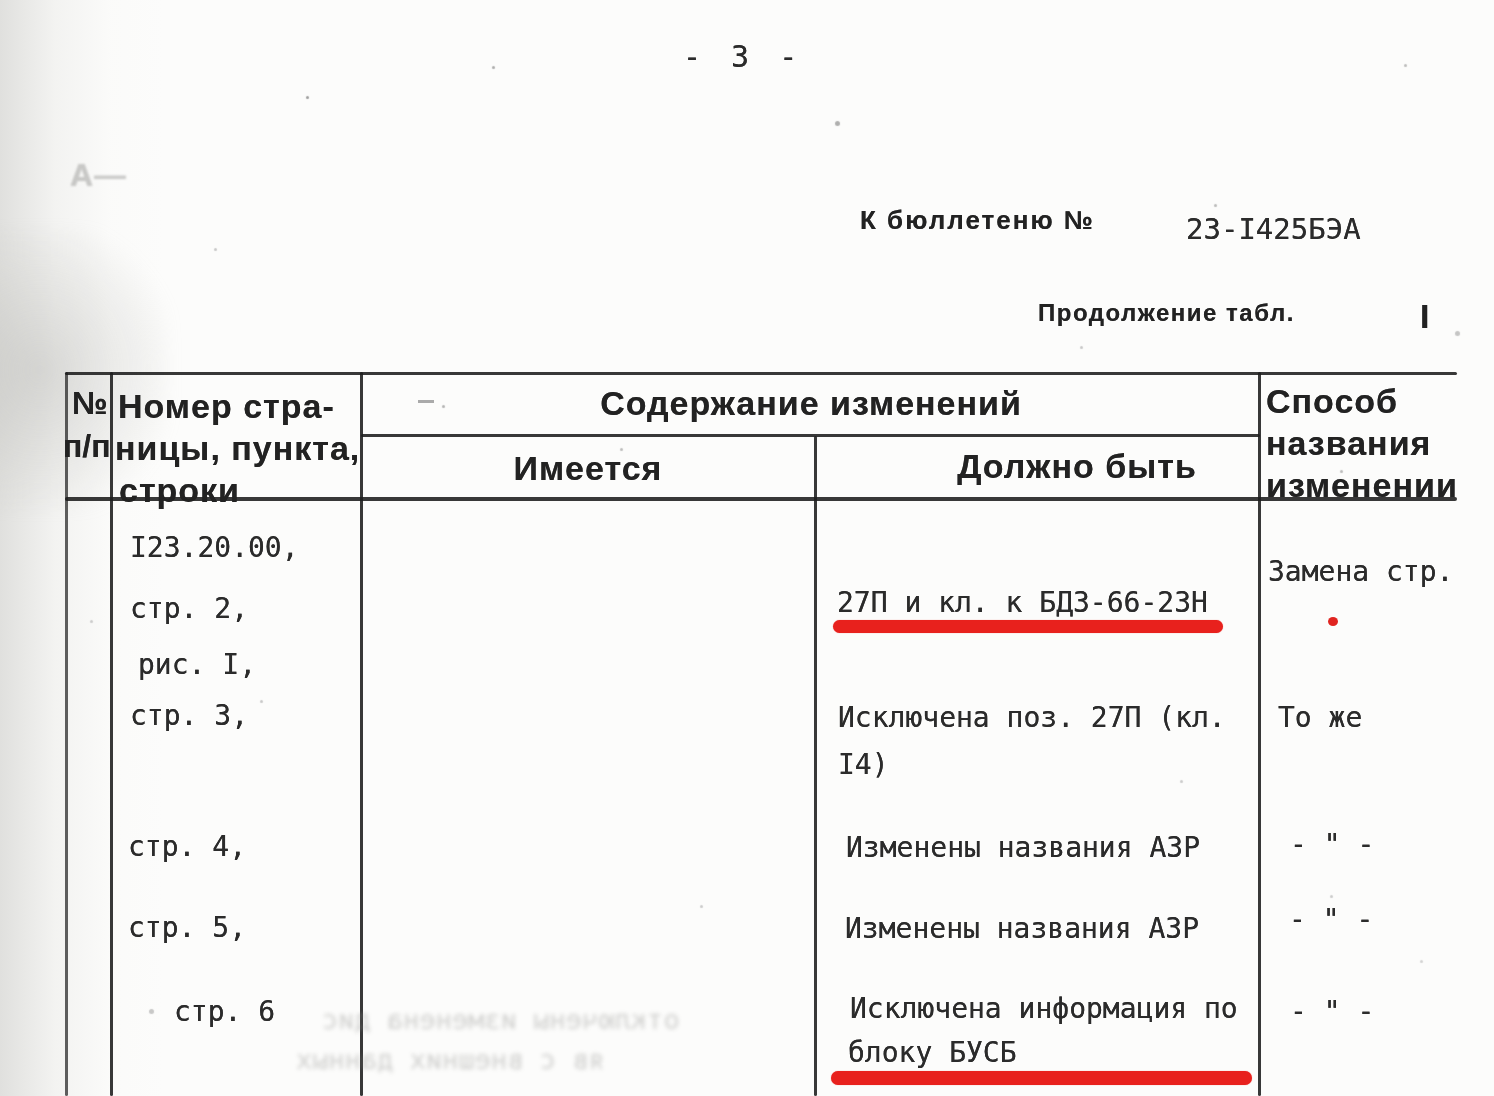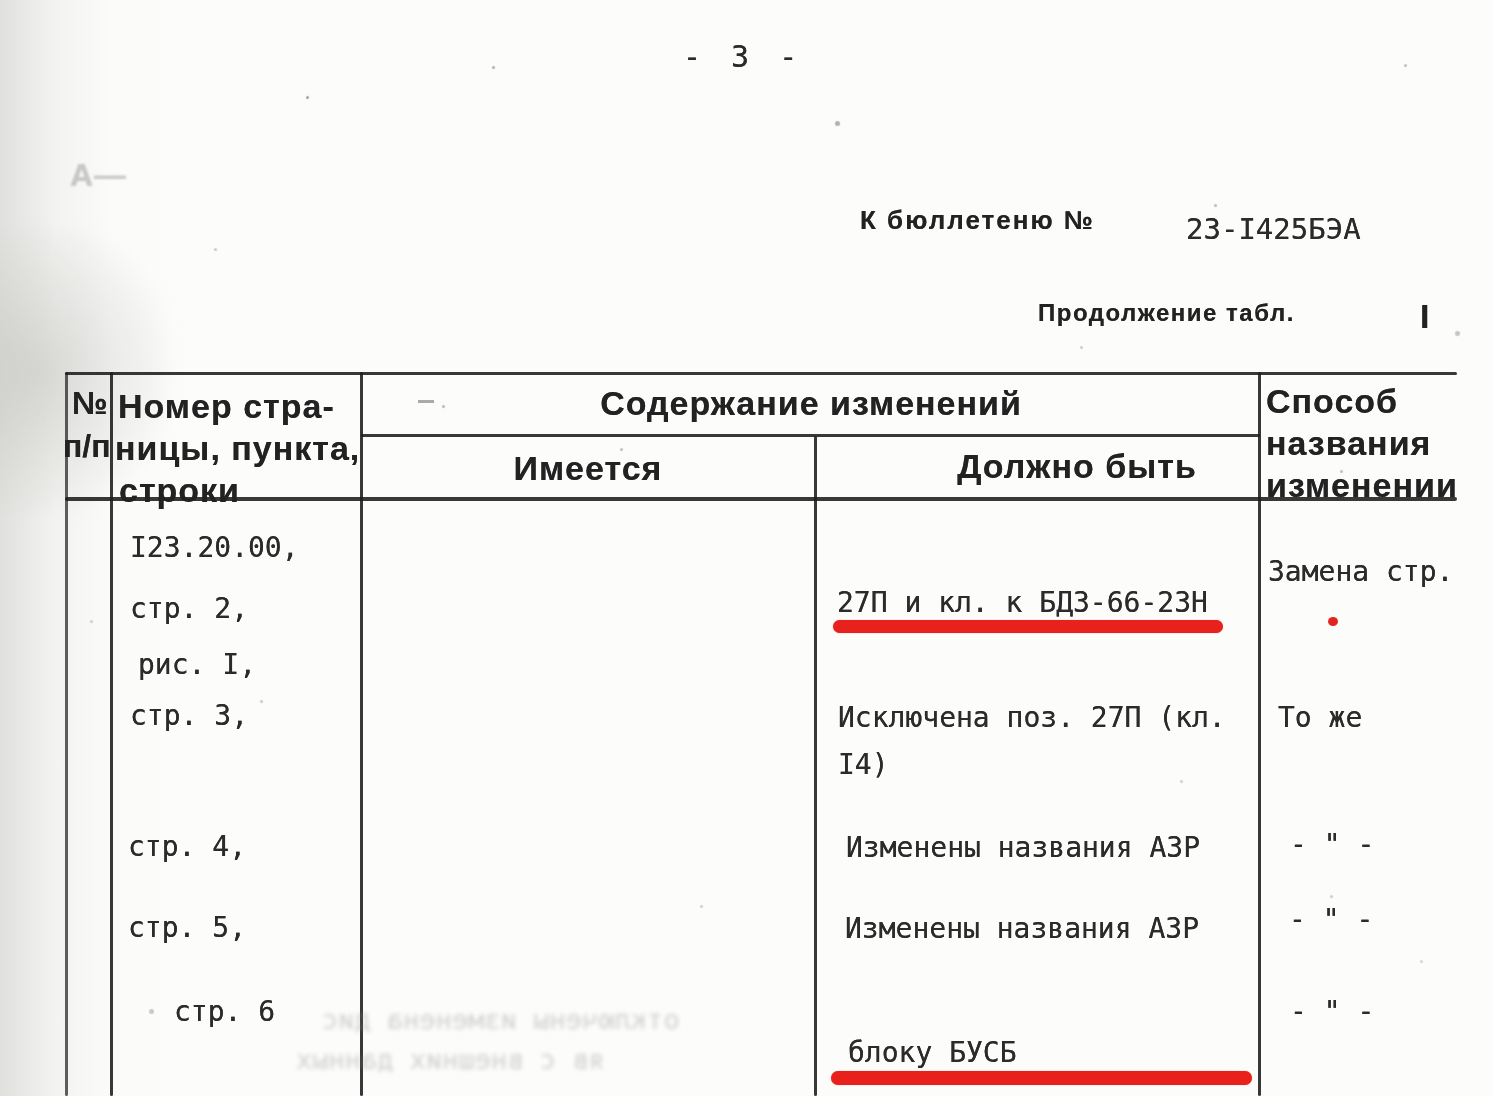--- a/index.html
+++ b/index.html
@@ -101,20 +101,21 @@
 
   <div class="tw" style="left:128px;top:831px;">стр. 4,</div>
   <div class="tw" style="left:846px;top:832px;">Изменены названия АЗР</div>
   <div class="tw" style="left:1290px;top:829px;">- " -</div>
 
   <div class="tw" style="left:128px;top:912px;">стр. 5,</div>
   <div class="tw" style="left:845px;top:913px;">Изменены названия АЗР</div>
   <div class="tw" style="left:1289px;top:904px;">- " -</div>
 
   <div class="tw" style="left:126px;top:996px;margin-left:48px;">стр. 6</div>
+  <div class="tw" style="left:850px;top:993px;">Исключена информация по</div>
   <div class="tw" style="left:848px;top:1037px;">блоку БУСБ</div>
   <div class="red-underline" style="left:831px;top:1071px;width:421px;height:14px;"></div>
   <div class="tw" style="left:1290px;top:996px;">- " -</div>
 
   <div class="bleed" style="left:322px;top:1004px;">отключены изменена дис</div>
   <div class="bleed" style="left:296px;top:1044px;">яв с внешних данных</div>
 
 </div>
 
 </body></html>

